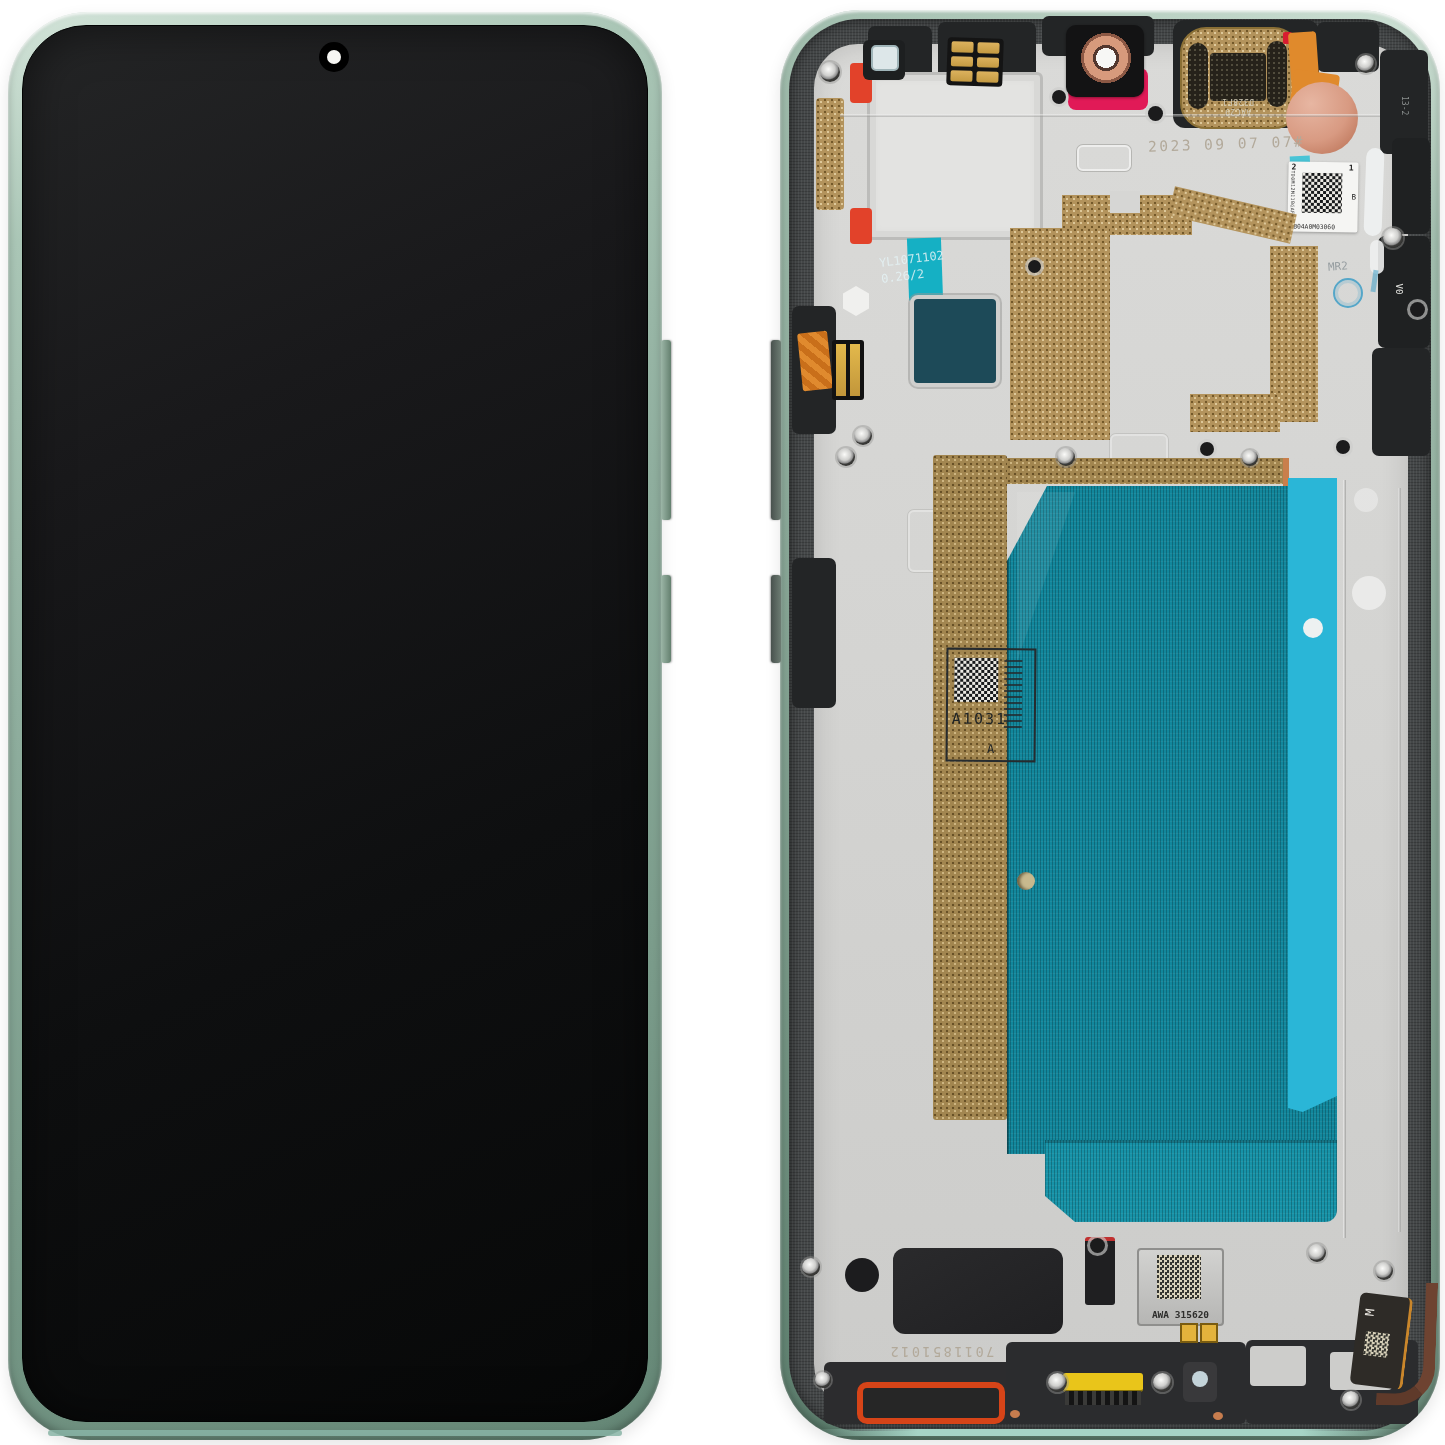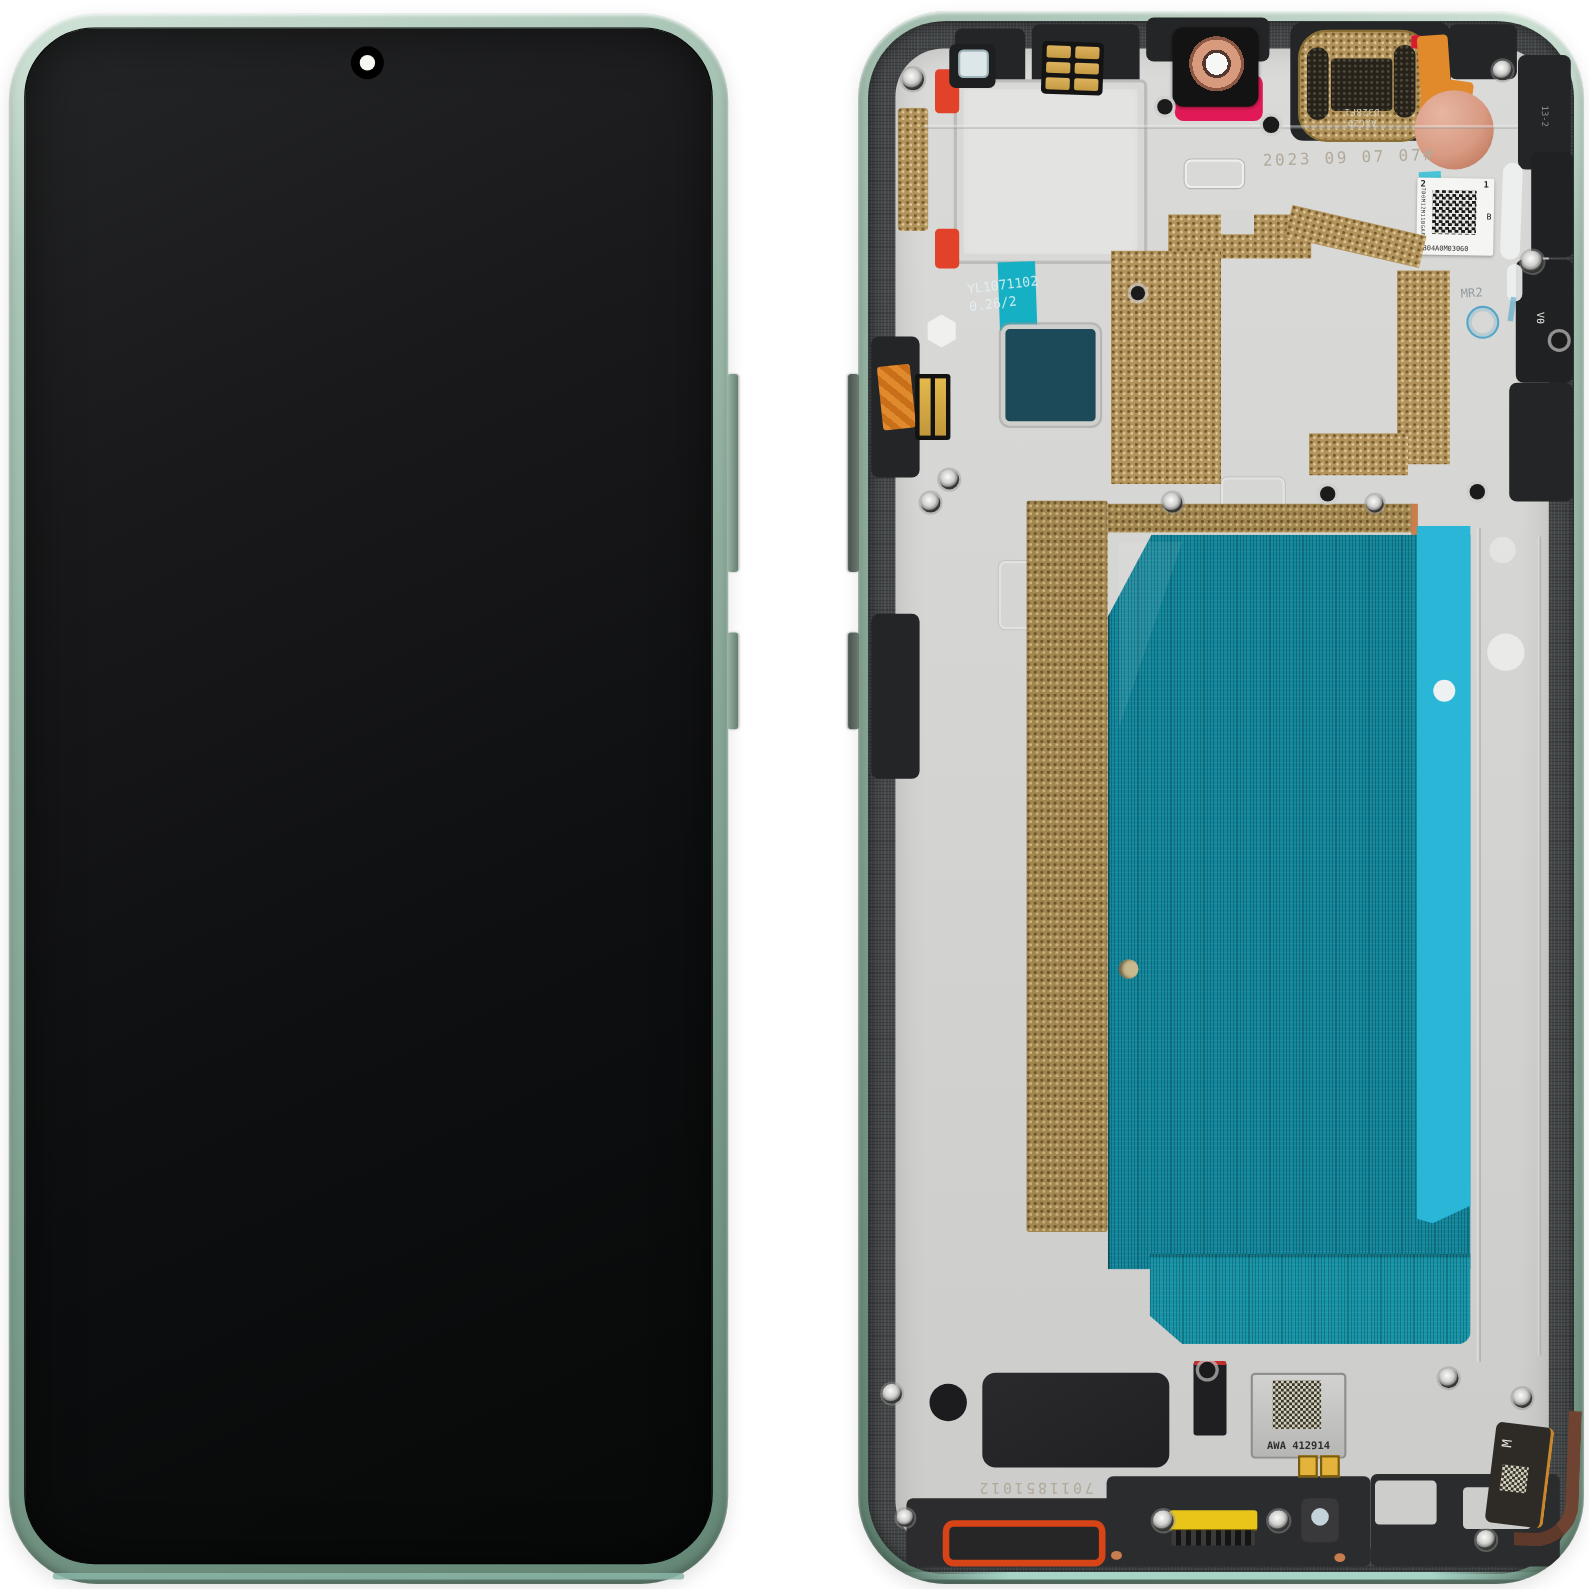--- a/index.html
+++ b/index.html
@@ -177,35 +177,41 @@
 
       <div class="abs teal-tex" style="left:227px;top:476px;width:330px;height:668px;clip-path:polygon(40px 0,100% 0,100% 100%,0 100%,0 75px);box-shadow:inset 2px 0 0 rgba(0,0,0,.3);"></div>
       <div class="abs" style="left:237px;top:482px;width:58px;height:170px;background:rgba(255,255,255,.08);clip-path:polygon(0 0,100% 0,0 100%);"></div>
       <div class="abs teal-tex" style="left:265px;top:1130px;width:292px;height:82px;background-color:#1793a8;border-radius:0 0 12px 12px;clip-path:polygon(0 0,100% 0,100% 100%,30px 100%,0 calc(100% - 26px));box-shadow:inset 0 3px 0 rgba(0,0,0,.22);"></div>
       <div class="abs" style="left:508px;top:468px;width:49px;height:634px;background:#2ab6d7;clip-path:polygon(0 0,100% 0,100% calc(100% - 16px),30% 100%,0 calc(100% - 4px));"></div>
       <div class="abs" style="left:523px;top:608px;width:20px;height:20px;border-radius:50%;background:#edf1f1;"></div>
       <div class="abs" style="left:572px;top:566px;width:34px;height:34px;border-radius:50%;background:rgba(255,255,255,.5);"></div>
       <div class="abs" style="left:574px;top:478px;width:24px;height:24px;border-radius:50%;background:rgba(255,255,255,.35);"></div>
       <div class="abs" style="left:237px;top:862px;width:18px;height:18px;border-radius:50%;background:#c8b98e;box-shadow:inset 3px 0 3px rgba(40,30,10,.55);"></div>
 
+      <div class="abs" style="left:166px;top:638px;width:86px;height:110px;border:2.5px solid #262b2e;transform:rotate(.5deg);">
+        <div class="abs qr" style="left:6px;top:8px;width:44px;height:44px;"></div>
+        <div class="abs" style="left:56px;top:6px;width:18px;height:72px;opacity:.8;background:repeating-linear-gradient(0deg,#232a2e 0 2px,transparent 2px 6px);"></div>
+        <div class="abs" style="left:4px;top:60px;font-size:15px;letter-spacing:2px;color:#1e2326;">A1031</div>
+        <div class="abs" style="left:0;bottom:4px;width:100%;text-align:center;font-size:12px;color:#1e2326;">A</div>
+      </div>
 
       <div class="abs" style="left:44px;top:1352px;width:200px;height:62px;background:#2c2c2e;border-radius:6px;"></div>
       <div class="abs" style="left:226px;top:1332px;width:240px;height:82px;background:#2b2c2e;border-radius:6px;"></div>
       <div class="abs" style="left:466px;top:1330px;width:172px;height:84px;background:#2b2c2e;border-radius:6px;"></div>
       <div class="abs patch" style="left:470px;top:1336px;width:56px;height:40px;"></div>
       <div class="abs patch" style="left:550px;top:1342px;width:62px;height:38px;"></div>
 
       <div class="abs" style="left:113px;top:1238px;width:170px;height:86px;border-radius:12px;background:linear-gradient(150deg,#2a2a2c,#202022);"></div>
       <div class="abs" style="left:65px;top:1248px;width:34px;height:34px;border-radius:50%;background:#1c1c1e;"></div>
       <div class="abs stamp-txt" style="left:108px;top:1334px;transform:rotate(180deg);font-size:13.5px;">7011851012</div>
       <div class="abs" style="left:77px;top:1372px;width:136px;height:30px;border:6px solid #d64418;border-radius:10px;background:#262626;"></div>
       <div class="abs" style="left:305px;top:1227px;width:30px;height:64px;background:#1f1f21;border-top:4px solid #c03030;border-radius:3px;"></div>
       <div class="abs" style="left:357px;top:1238px;width:83px;height:74px;background:linear-gradient(#d2d2d0,#b6b6b4);border:2px solid #8f8f8d;border-radius:4px;">
         <div class="abs qr-light" style="left:18px;top:5px;width:44px;height:44px;"></div>
-        <div class="abs" style="left:0;bottom:4px;width:100%;text-align:center;font-size:9.5px;font-weight:bold;color:#2e2e2c;">AWA 412914</div>
+        <div class="abs" style="left:0;bottom:4px;width:100%;text-align:center;font-size:9.5px;font-weight:bold;color:#2e2e2c;">AWA 315620</div>
       </div>
       <div class="abs" style="left:400px;top:1313px;width:14px;height:16px;background:#e3b33c;border:2px solid #7a5c10;"></div>
       <div class="abs" style="left:420px;top:1313px;width:14px;height:16px;background:#e3b33c;border:2px solid #7a5c10;"></div>
       <div class="abs" style="left:283px;top:1363px;width:80px;height:17px;background:#e9c51a;border-radius:3px;border-bottom:2px solid #8a7408;"></div>
       <div class="abs" style="left:285px;top:1381px;width:76px;height:14px;background:repeating-linear-gradient(90deg,#3a3a38 0 4px,#141414 4px 9px);"></div>
       <div class="abs" style="left:403px;top:1352px;width:34px;height:40px;background:#39393b;border-radius:6px;">
         <div class="abs" style="left:9px;top:9px;width:16px;height:16px;border-radius:50%;background:#c3d3d9;"></div>
       </div>
       <div class="abs" style="left:598px;top:1272px;width:46px;height:112px;border-right:12px solid #6e4331;border-bottom:12px solid #5f3a2a;border-radius:0 0 40px 0;transform:rotate(2deg);"></div>
       <div class="abs" style="left:575px;top:1285px;width:50px;height:92px;background:#2e2b27;border-radius:6px;border-right:3px solid #c9862b;transform:rotate(7deg);">

